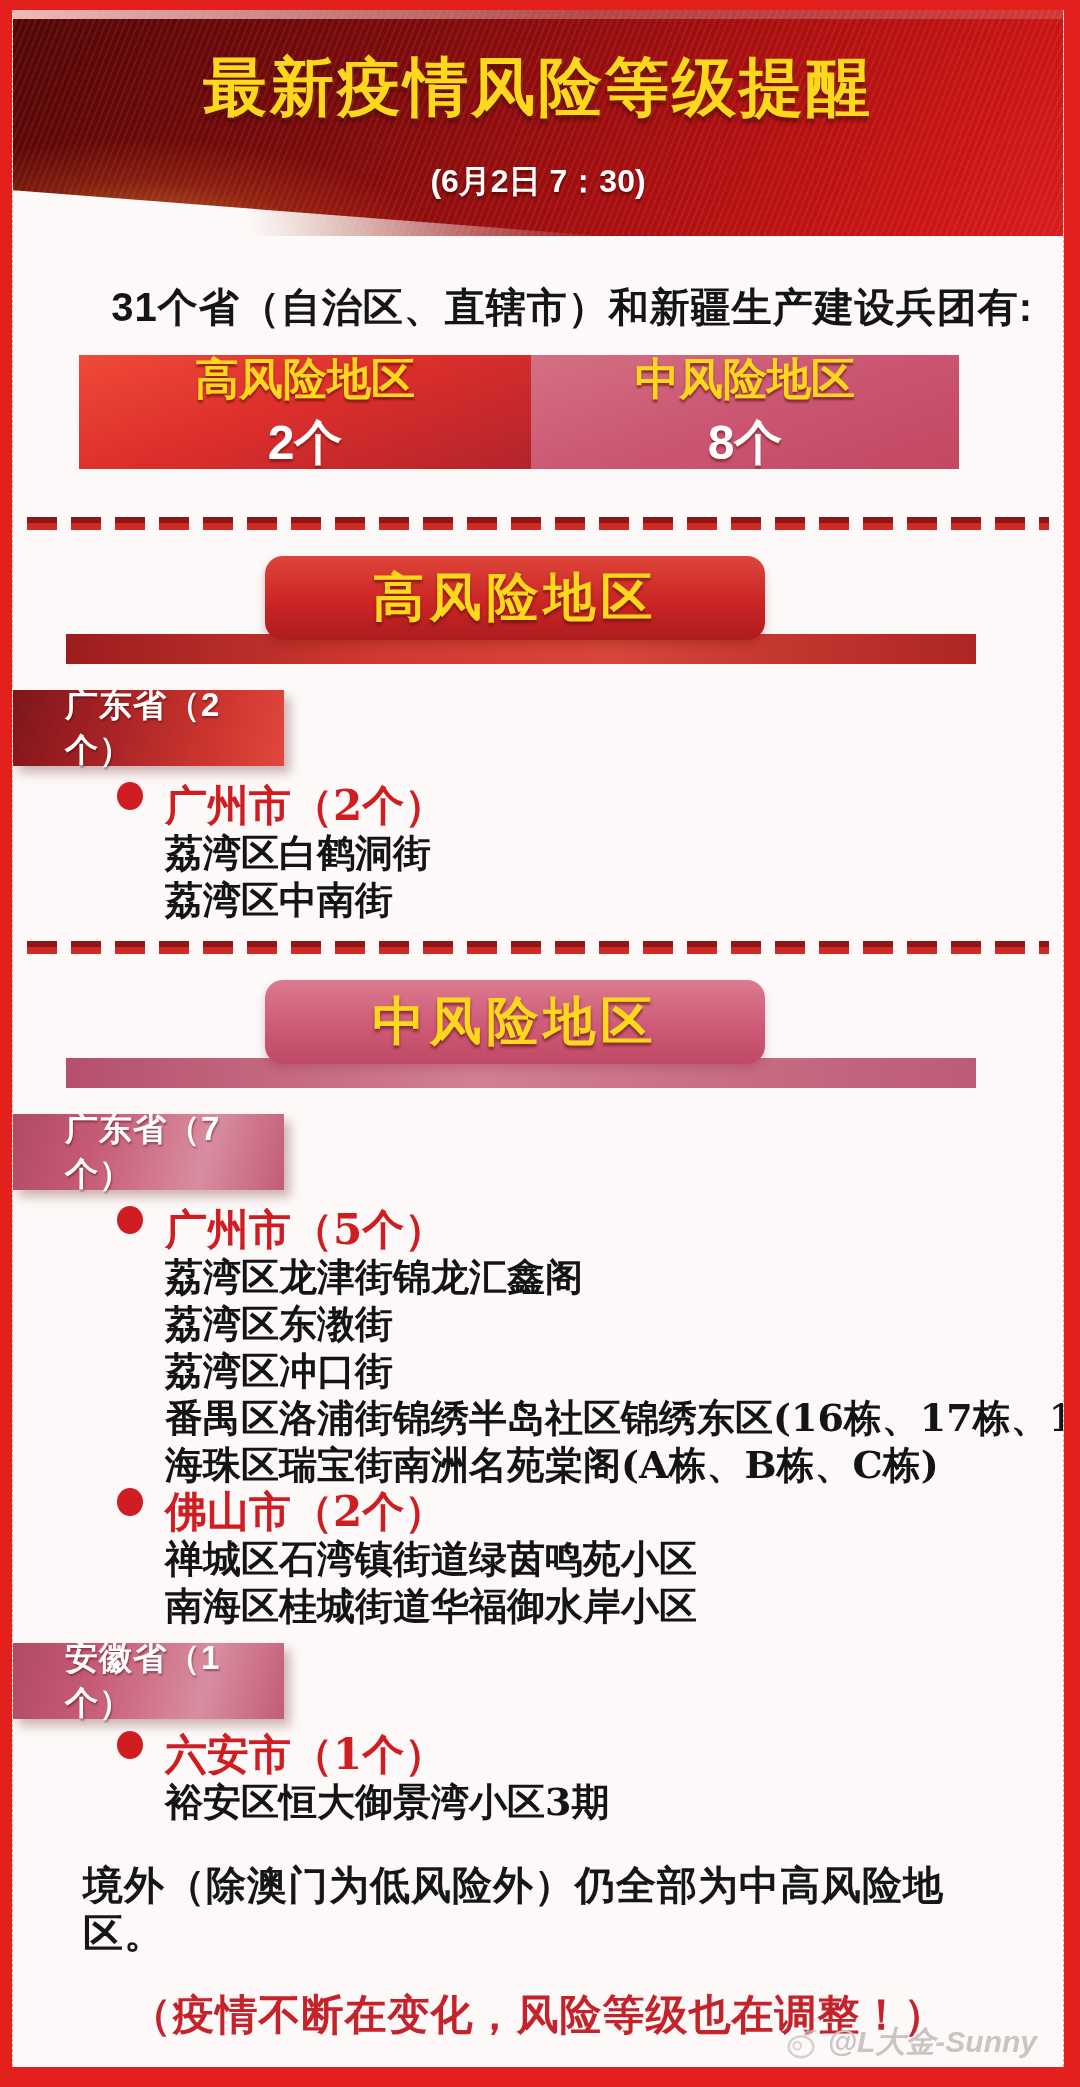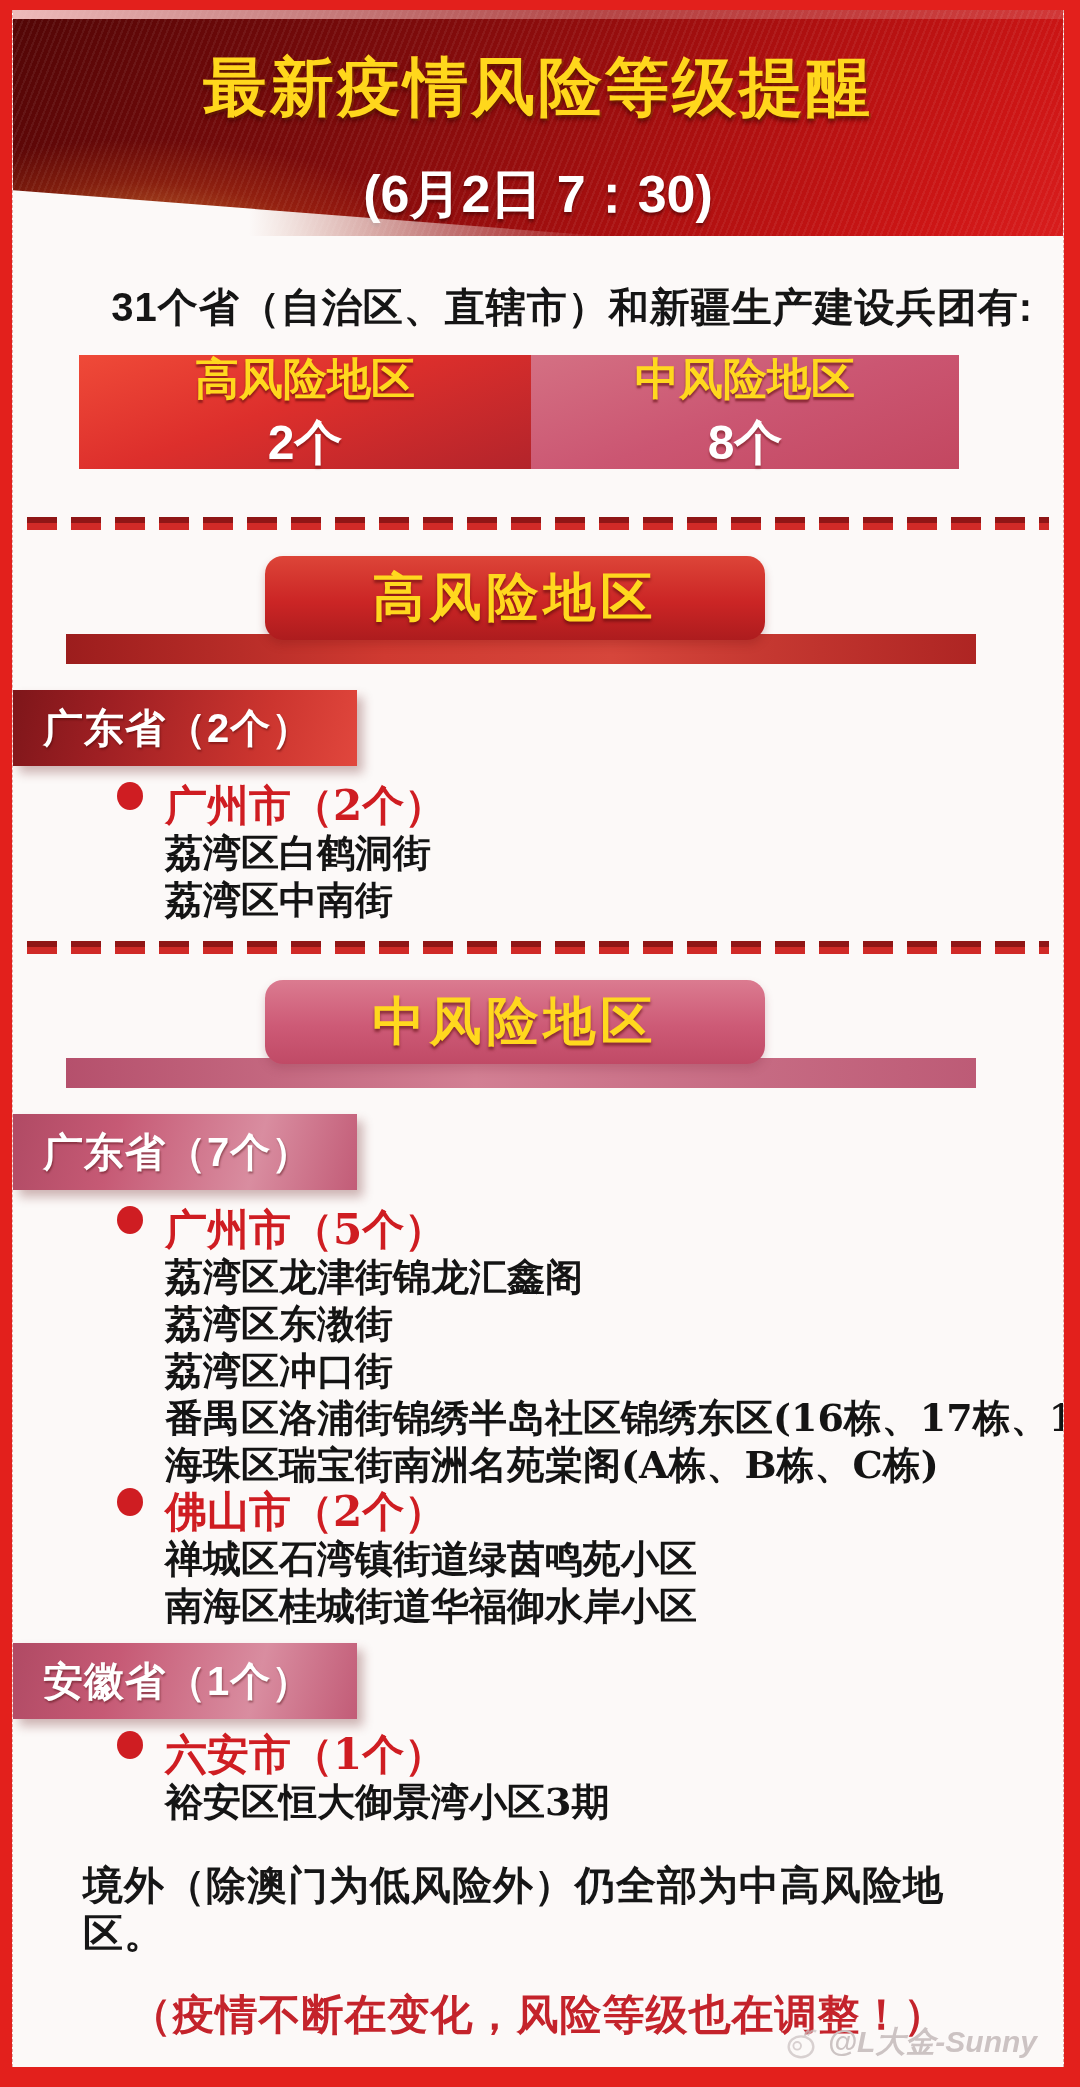--- a/index.html
+++ b/index.html
@@ -32,21 +32,21 @@
     background:linear-gradient(to right,#fcf9f8 40%,rgba(252,249,248,0));
     clip-path:polygon(0 12%,100% 100%,0 100%);
   }
   .title{
     position:absolute;left:0;right:0;top:34px;text-align:center;
     font-size:64px;font-weight:bold;color:#ffd71c;letter-spacing:3px;
     text-shadow:0 4px 4px rgba(60,0,0,.6),2px 2px 0 rgba(150,70,0,.55);
   }
   .date{
     position:absolute;left:0;right:0;top:150px;text-align:center;
-    font-size:52px;font-weight:bold;color:#ffffff;
+    font-size:32px;font-weight:bold;color:#ffffff;
     text-shadow:0 3px 3px rgba(60,0,0,.55);
   }
   
   .subtitle{
     margin:44px 30px 0;text-align:right;
     font-size:40px;font-weight:bold;color:#151515;letter-spacing:1px;
   }
   .stats{display:flex;margin:20px 0 0 66px;height:114px;}
   .stat{display:flex;flex-direction:column;justify-content:center;align-items:center;}
   .stat.high{width:452px;background:linear-gradient(160deg,#ef4a38 0%,#dd2f2c 45%,#b3242b 100%);}
@@ -72,23 +72,23 @@
     display:flex;align-items:center;justify-content:center;
     font-size:52px;font-weight:bold;color:#ffd81e;letter-spacing:5px;
     text-shadow:0 3px 3px rgba(90,10,10,.6);
   }
   .sec.high .banner{background:linear-gradient(180deg,#dd4538 0%,#cb2525 55%,#ad1c1e 100%);box-shadow:0 5px 9px rgba(120,20,20,.25);}
   .sec.high .podium{background:linear-gradient(90deg,#9c1d1d,#cf3a31 35%,#d6463b 60%,#ae2523);}
   .sec.mid .banner{background:linear-gradient(180deg,#db7b90 0%,#cd5a76 55%,#c04a66 100%);box-shadow:0 5px 9px rgba(140,50,70,.25);}
   .sec.mid .podium{background:linear-gradient(90deg,#b5506c,#d27f93 45%,#bd5b76);}
   
   .pbar{
-    width:344px;height:76px;margin-top:24px;box-sizing:border-box;
-    display:flex;align-items:center;padding-left:30px;
-    color:#fff;font-size:40px;font-weight:bold;letter-spacing:1px;
+    width:271px;height:76px;margin-top:24px;box-sizing:border-box;
+    display:flex;align-items:center;padding-left:52px;
+    color:#fff;font-size:33px;font-weight:bold;letter-spacing:1px;
     text-shadow:1px 2px 2px rgba(60,0,0,.4);
     box-shadow:6px 7px 10px rgba(100,20,20,.3);
   }
   .pbar.high{background:linear-gradient(105deg,#7e161a 0%,#9e1f23 28%,#cc352f 72%,#e1473d 100%);}
   .pbar.rose{background:linear-gradient(105deg,#b04a64 0%,#c65a75 30%,#d98da0 70%,#c25c77 100%);}
   .pbar.anhui{margin-top:14px;}
   
   .list{margin:16px 20px 0 104px;font-family:"DejaVu Serif",serif;}
   .list.tight{margin-top:12px;}
   .city{display:flex;align-items:flex-start;font-size:42px;line-height:47px;font-weight:bold;color:#cf1d22;}

